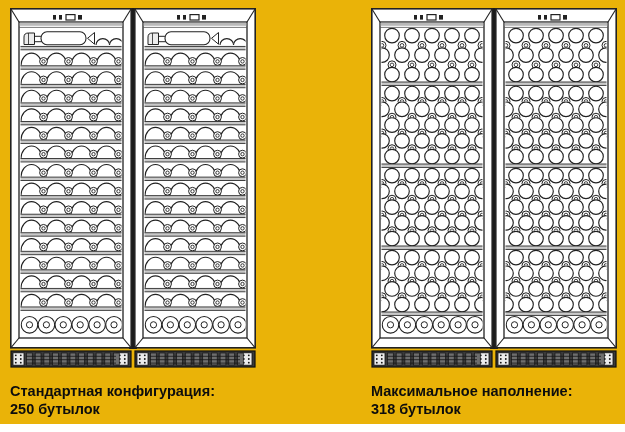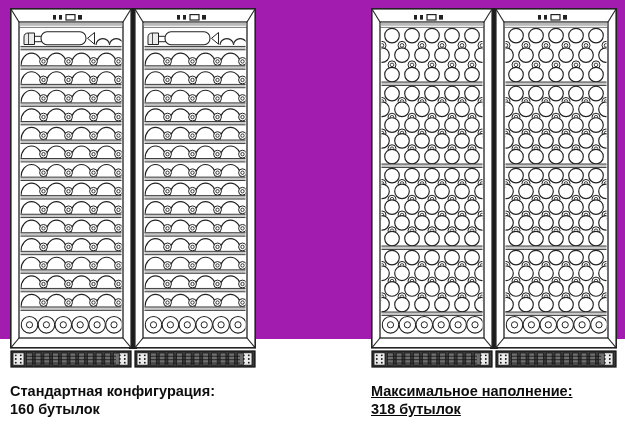--- a/index.html
+++ b/index.html
@@ -4,24 +4,24 @@
 <style>
   html, body {
     margin: 0;
     padding: 0;
     width: 625px;
     height: 432px;
     background: #ffffff;
     overflow: hidden;
     font-family: "Liberation Sans", sans-serif;
   }
-  .page { position: relative; width: 625px; height: 339px; background: #a21caf; }
+  .page { position: relative; width: 625px; height: 424px; background: #eab308; }
   figure.fig { position: absolute; top: 8px; margin: 0; padding: 0; width: 246px; }
   .fig-0 { left: 10px; }
-  .fig-1 { left: 371px; text-decoration: underline; }
+  .fig-1 { left: 371px; }
   .drawing { width: 246px; height: 360px; }
   .drawing svg { display: block; }
   figcaption.caption {
     margin-top: 14px;
     font-size: 14.5px;
     font-weight: bold;
     line-height: 1.25;
     color: #0d0d0d;
     white-space: nowrap;
   }
@@ -538,21 +538,21 @@
             <rect x="94.80000000000001" y="345" width="5.8" height="12" fill="#6e6e6e" stroke="#161616" stroke-width="0.7"></rect>
             <rect x="103.50000000000001" y="345" width="5.8" height="12" fill="#6e6e6e" stroke="#161616" stroke-width="0.7"></rect>
             <line x1="16" y1="348.3" x2="106" y2="348.3" stroke="#161616" stroke-width="0.8"></line>
             <line x1="16" y1="351.7" x2="106" y2="351.7" stroke="#161616" stroke-width="0.8"></line>
             <line x1="16" y1="355.1" x2="106" y2="355.1" stroke="#161616" stroke-width="0.8"></line>
           </g>
         </svg>
       </div>
     <figcaption class="caption">
       <div>Стандартная конфигурация:</div>
-      <div>160 бутылок</div>
+      <div>250 бутылок</div>
     </figcaption>
   </figure>
 
   <figure class="fig fig-1">
     <div class="drawing" id="draw-1">
         <svg width="246" height="360" viewBox="0 0 246 360">
           <defs>
             <clipPath id="clip-1-0">
               <rect x="10.5" y="19.8" width="101" height="309.5"></rect>
             </clipPath>

